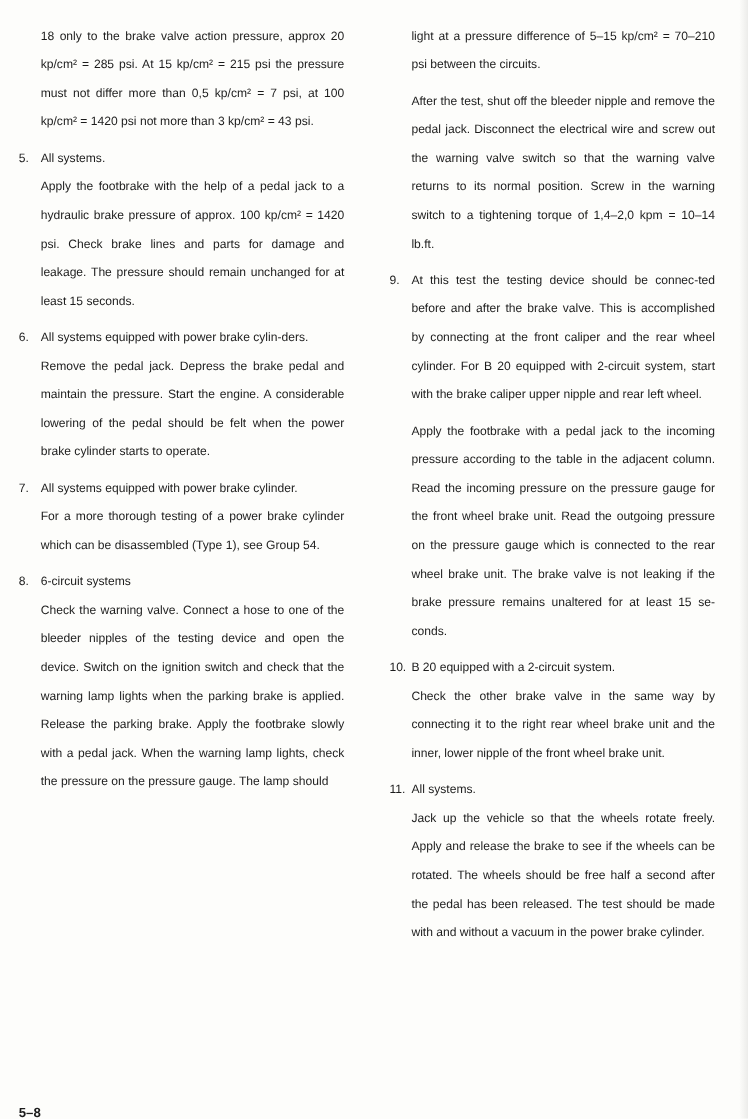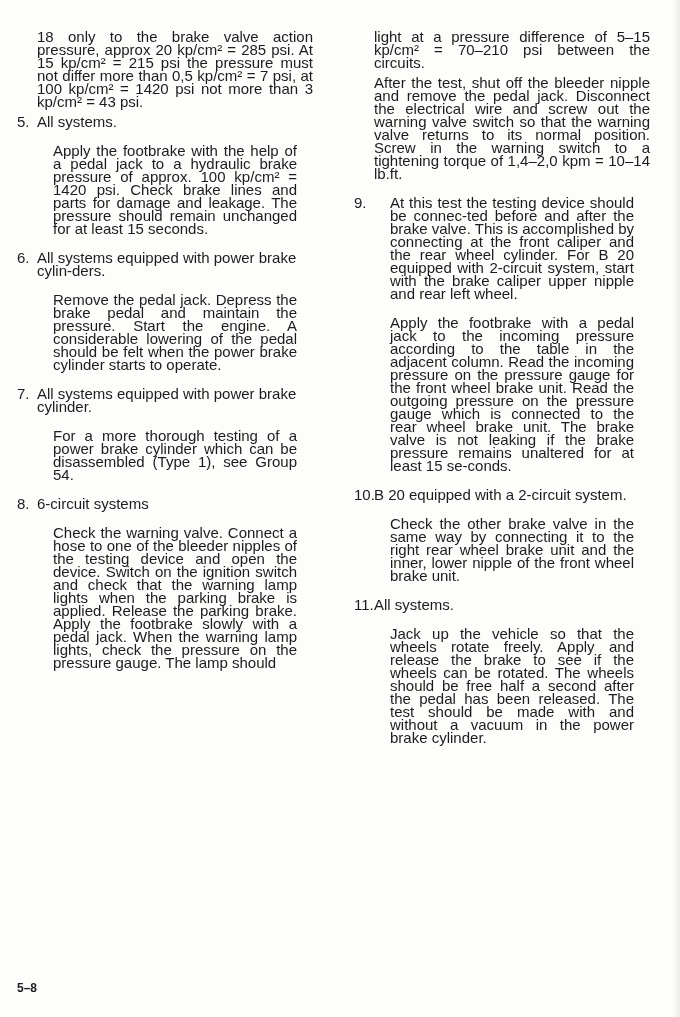--- a/index.html
+++ b/index.html
@@ -1,30 +1,30 @@
 <!DOCTYPE html>
 <html><head>
 <meta charset="utf-8">
 <style>
   html, body { margin: 0; padding: 0; }
   body {
     width: 680px; height: 1017px; background: #fdfdfb; position: relative; overflow: hidden;
     font-family: "Liberation Sans", sans-serif; color: #1c1c1c;
   }
-  .col { position: absolute; top: 30px; width: 276px; font-size: 15px; line-height: 13px; }
+  .col { position: absolute; top: 20px; width: 276px; font-size: 11px; line-height: 26px; }
   .col.left { left: 37px; }
   .col.right { left: 374px; }
   .p { text-align: justify; margin: 0; }
   .p + .p { margin-top: 7px; }
   .item { position: relative; margin-top: 7px; }
   .item .num { position: absolute; left: -20px; top: 0; }
   .item .heading { margin: 0; }
-  .item .body { margin: 16px; text-align: justify; }
+  .item .body { margin: 0; text-align: justify; }
   .item .body + .body { margin-top: 7px; }
-  .footer { position: absolute; left: 17px; top: 981px; font-size: 12px; font-weight: bold; }
+  .footer { position: absolute; left: 17px; top: 1004px; font-size: 12px; font-weight: bold; }
   .edge { position: absolute; right: 0; top: 0; width: 8px; height: 1017px;
           background: linear-gradient(to right, #fdfdfb, #ececea); }
 </style>
 </head>
 <body>
 
 <div class="col left">
   <p class="p">18 only to the brake valve action pressure, approx 20 kp/cm² = 285 psi. At 15 kp/cm² = 215 psi the pressure must not differ more than 0,5 kp/cm² = 7 psi, at 100 kp/cm² = 1420 psi not more than 3 kp/cm² = 43 psi.</p>
 
   <div class="item">

